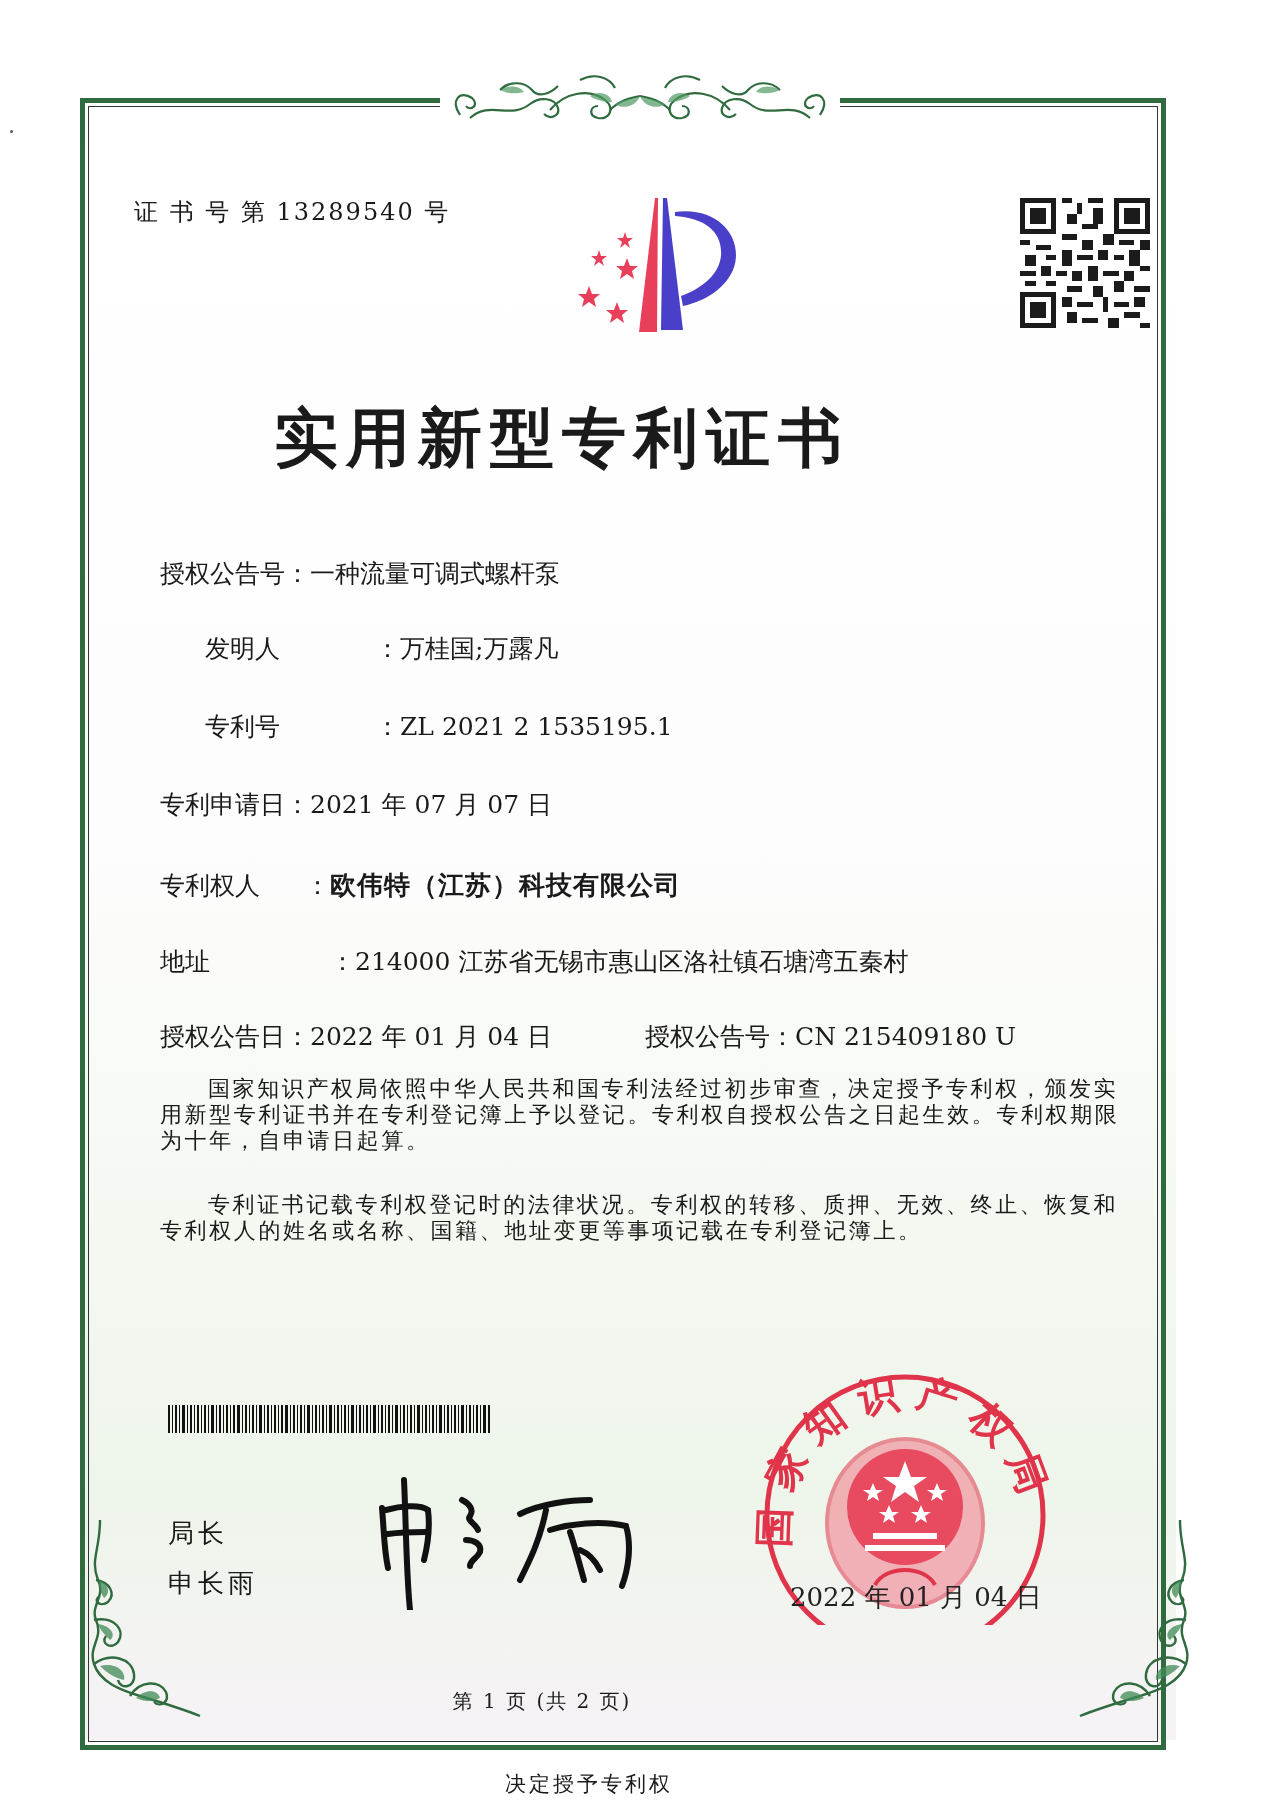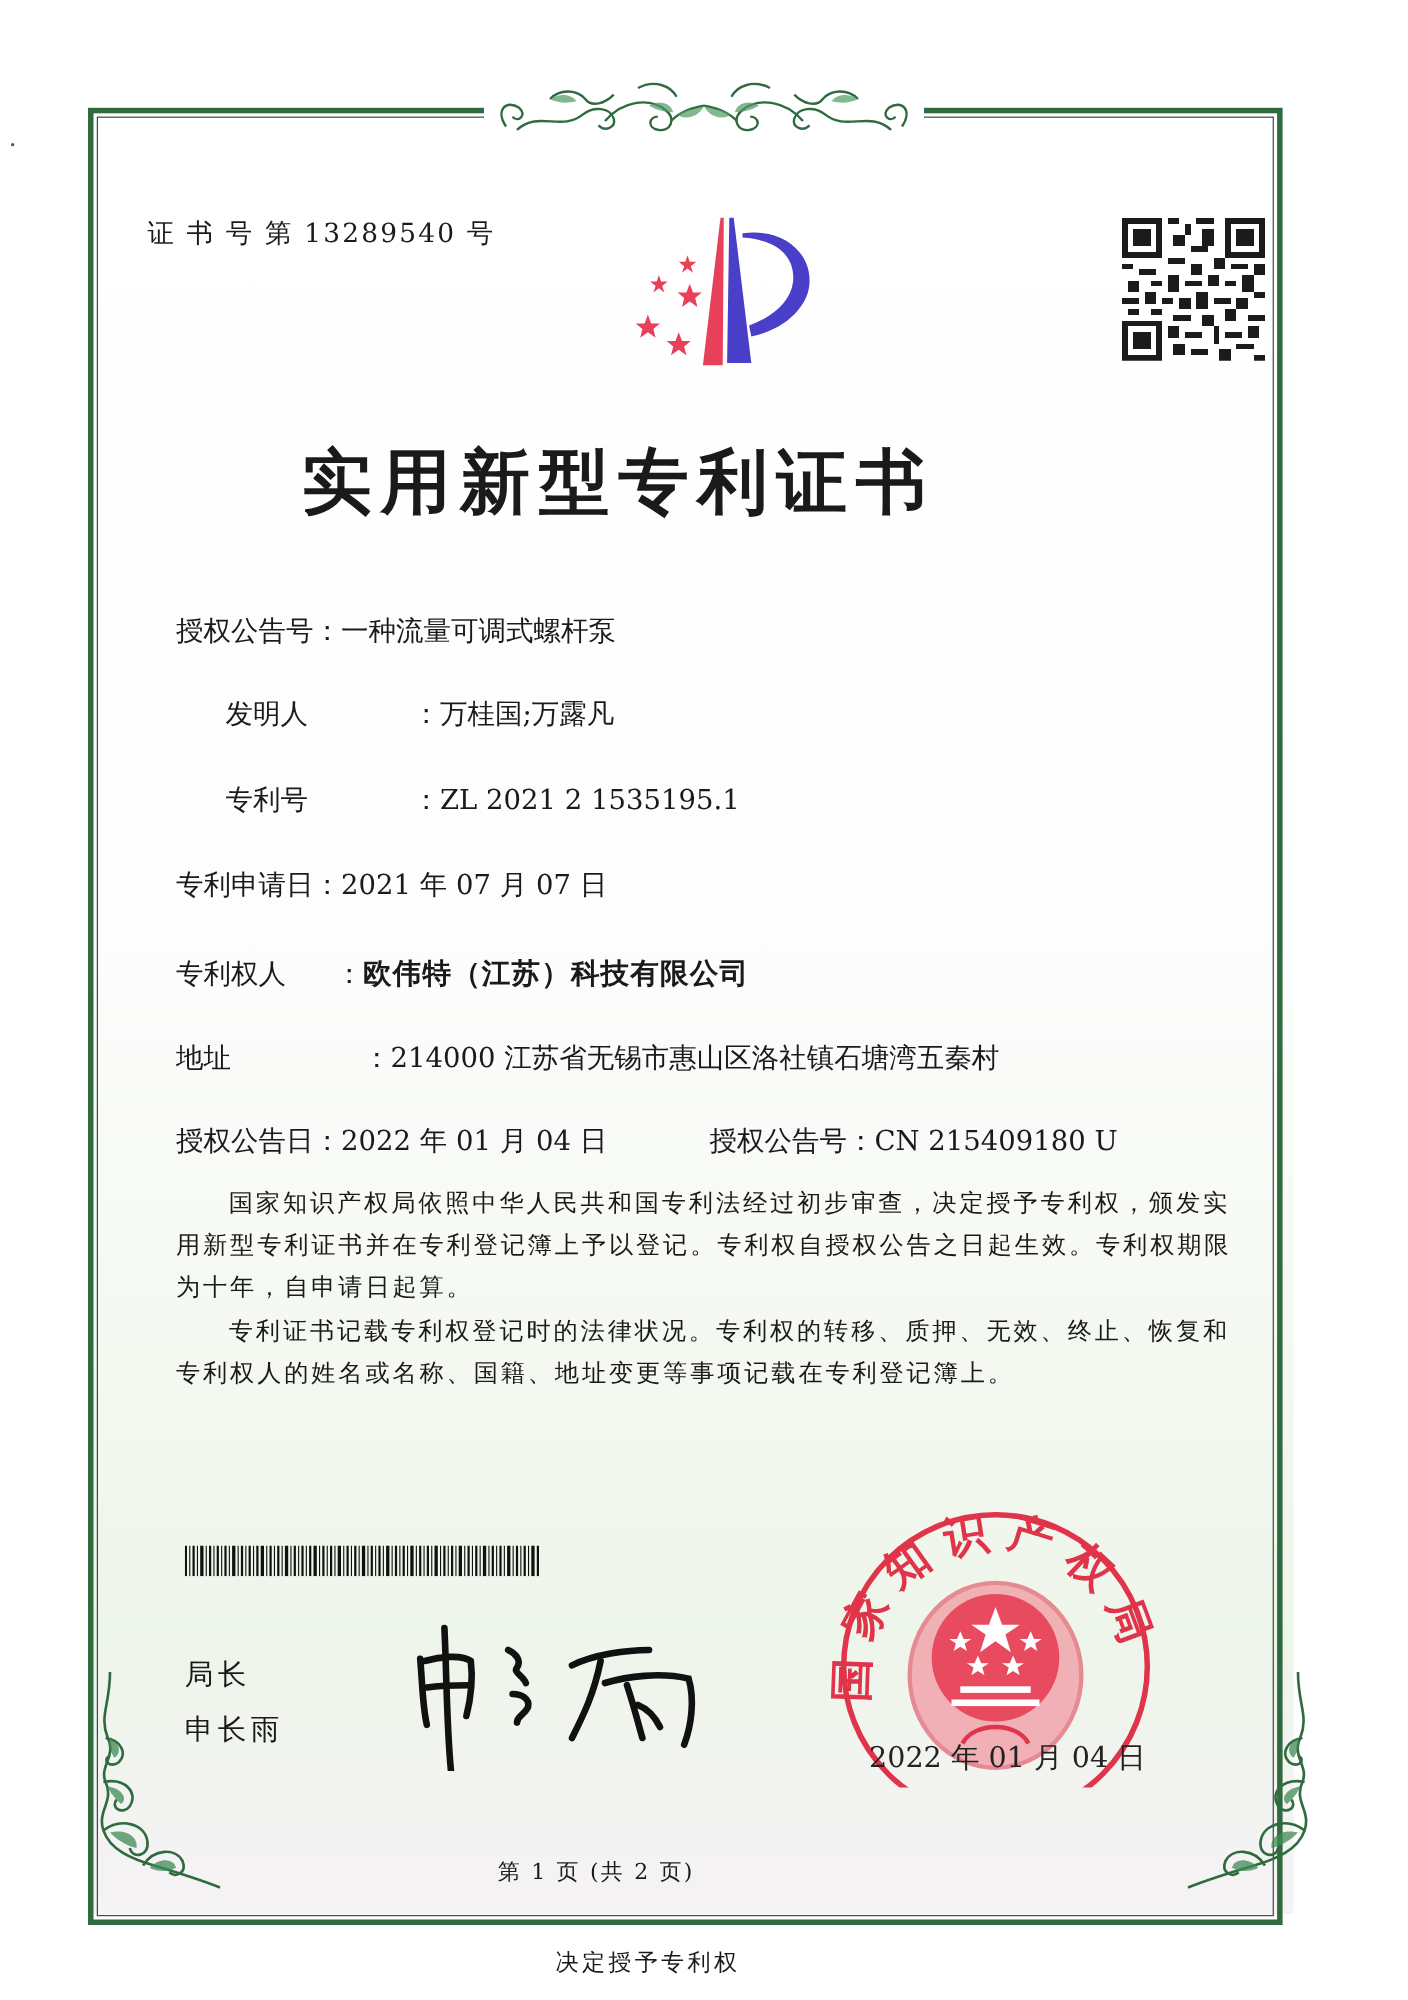--- a/index.html
+++ b/index.html
@@ -46,30 +46,30 @@
     .f-filing { top: 788px; }
     .f-holder { top: 868px; }
     .f-holder .val { font-family: "DejaVu Sans", "Liberation Sans", sans-serif; font-size: 26px; letter-spacing: 1px; font-weight: bold; }
     .f-addr { top: 945px; }
     .f-addr .lab { width: 170px; }
     .f-grantdate { top: 1020px; }
     .f-grantno { top: 1020px; left: 645px; }
     .spread { display: inline-flex; justify-content: space-between; }
 
     .para {
-      position: absolute; left: 160px; width: 960px; font-size: 22px; line-height: 38px;
+      position: absolute; left: 160px; width: 960px; font-size: 22px; line-height: 26px;
       text-indent: 48px; letter-spacing: 2.6px;
       font-family: "DejaVu Serif", serif;
     }
     .p1 { top: 1076px; }
     .p2 { top: 1192px; }
 
     .barcode { position: absolute; left: 168px; top: 1405px; width: 322px; height: 28px; }
     .director-title, .director-name {
-      position: absolute; left: 168px; font-family: Liberation Serif, serif; font-size: 26px; letter-spacing: 4px;
+      position: absolute; left: 168px; font-family: Liberation Serif, serif; font-size: 26px; letter-spacing: 4px; margin-top: 11px;
     }
     .director-title { top: 1505px; }
     .director-name { top: 1555px; }
     .signature { position: absolute; left: 370px; top: 1470px; width: 280px; height: 140px; }
 
     .seal { position: absolute; left: 755px; top: 1365px; width: 300px; height: 260px; }
     .seal-date {
       position: absolute; left: 790px; top: 1580px; font-size: 26px; color: #222;
       font-family: "DejaVu Serif", serif;
     }

